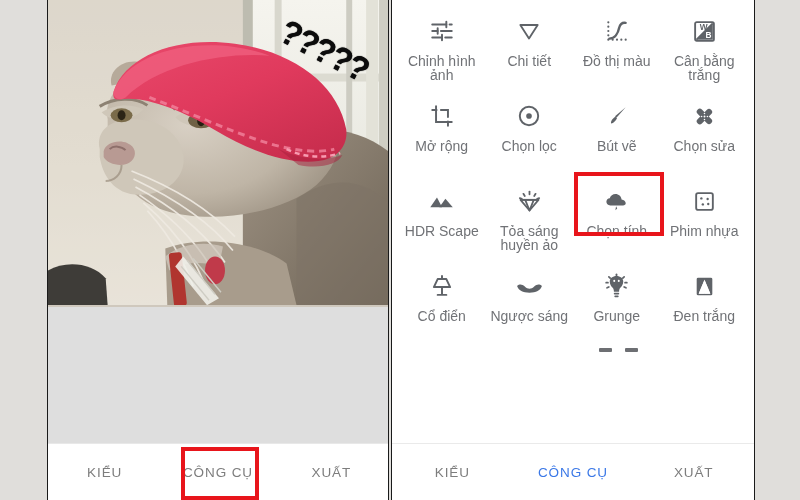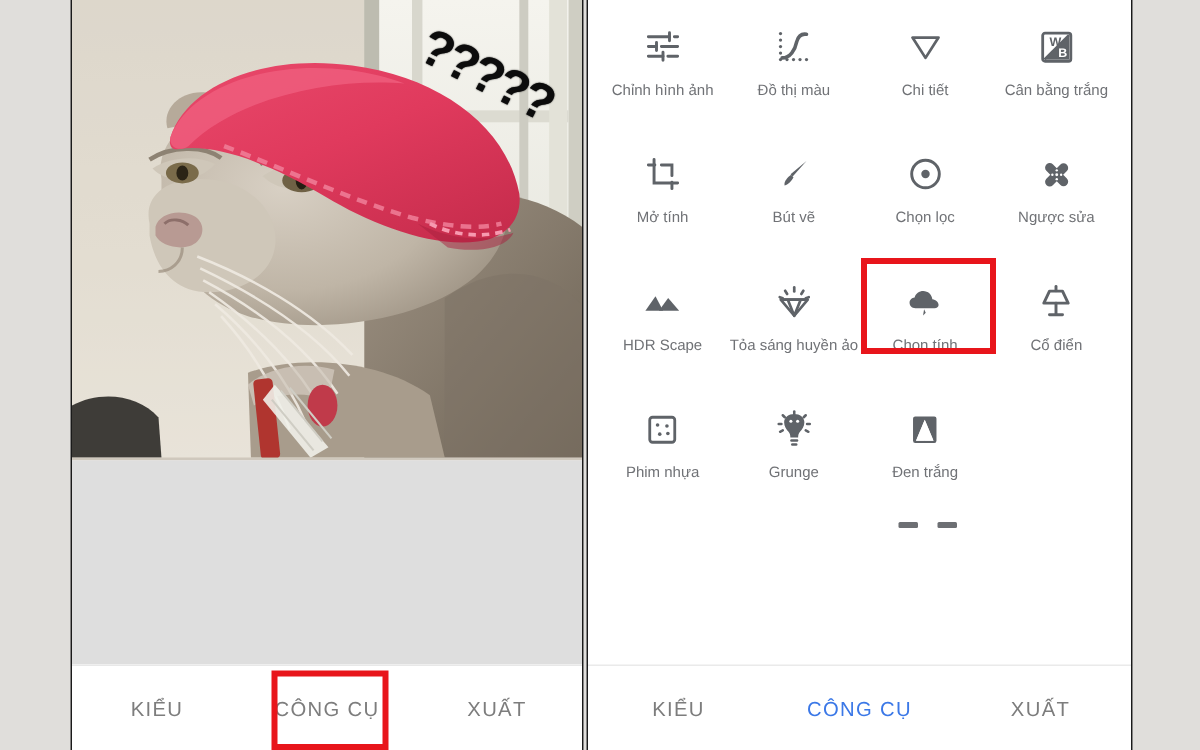--- a/index.html
+++ b/index.html
@@ -112,21 +112,21 @@
     padding-top: 8px;
     position: relative;
   }
   .tool .ico {
     height: 34px;
     display: flex; align-items: center; justify-content: center;
     color: #5f6368;
   }
   .tool .lbl {
     margin-top: 6px;
-    font-size: 10px;
+    font-size: 14px;
     line-height: 14px;
     color: #707276;
     text-align: center;
     max-width: 86px;
     font-family: "Liberation Sans", sans-serif;
   }
   .partial-row {
     height: 18px;
     display: grid;
     grid-template-columns: repeat(4, 1fr);
@@ -307,49 +307,49 @@
             <svg width="26" height="26" viewBox="0 0 24 24" fill="none" stroke="#5f6368" stroke-width="1.8" stroke-linecap="round">
               <path d="M3 6h13M19 6h2M3 12h5M11 12h10M3 18h9M15 18h6"></path>
               <path d="M16 3.5v5M8 9.5v5M12 15.5v5"></path>
             </svg>
           </div>
           <div class="lbl">Chỉnh hình ảnh</div>
         </div>
 
         <div class="tool">
           <div class="ico">
+            <svg width="26" height="26" viewBox="0 0 24 24" fill="none" stroke="#5f6368" stroke-width="1.7" stroke-linejoin="round">
+              <path d="M4 6.5h16L12 19z"></path>
+            </svg>
+          </div>
+          <div class="lbl">Chi tiết</div>
+        </div>
+
+        <div class="tool">
+          <div class="ico">
             <svg width="26" height="26" viewBox="0 0 24 24" fill="none">
               <g fill="#5f6368">
                 <circle cx="4" cy="4" r="1"></circle>
                   <circle cx="4" cy="8" r="1"></circle>
                 <circle cx="4" cy="12" r="1"></circle>
                   <circle cx="4" cy="16" r="1"></circle>
                 <circle cx="4" cy="20" r="1"></circle>
                   <circle cx="8" cy="20" r="1"></circle>
                 <circle cx="12" cy="20" r="1"></circle>
                   <circle cx="16" cy="20" r="1"></circle>
                 <circle cx="20" cy="20" r="1"></circle>
               </g>
               <path d="M5 19 C10 19 13 14 14 9 C15 5.5 17 4 20 4.5" stroke="#5f6368" stroke-width="2.2" fill="none" stroke-linecap="round"></path>
             </svg>
           </div>
           <div class="lbl">Đồ thị màu</div>
         </div>
 
         <div class="tool">
           <div class="ico">
-            <svg width="26" height="26" viewBox="0 0 24 24" fill="none" stroke="#5f6368" stroke-width="1.7" stroke-linejoin="round">
-              <path d="M4 6.5h16L12 19z"></path>
-            </svg>
-          </div>
-          <div class="lbl">Chi tiết</div>
-        </div>
-
-        <div class="tool">
-          <div class="ico">
             <svg width="25" height="25" viewBox="0 0 24 24">
               <rect x="3" y="3" width="18" height="18" rx="1.5" fill="none" stroke="#5f6368" stroke-width="1.8"></rect>
               <path d="M4.2 19.8 L19.8 4.2" stroke="#5f6368" stroke-width="1.6"></path>
               <path d="M4 20 L20 4 L20 20 Z" fill="#5f6368"></path>
               <text x="7.4" y="11" font-size="8" font-family="Liberation Sans, sans-serif" fill="#5f6368" font-weight="bold">W</text>
               <text x="13" y="18.5" font-size="8" font-family="Liberation Sans, sans-serif" fill="#ffffff" font-weight="bold">B</text>
             </svg>
           </div>
           <div class="lbl">Cân bằng trắng</div>
         </div>
@@ -358,60 +358,60 @@
 
 
         <div class="tool">
           <div class="ico">
             <svg width="26" height="26" viewBox="0 0 24 24" fill="none" stroke="#5f6368" stroke-width="1.8" stroke-linecap="round">
               <path d="M6.5 3v14.5H21"></path>
               <path d="M3 6.5h4M17.5 21v-4"></path>
               <path d="M11 6.5h6.5V13"></path>
             </svg>
           </div>
-          <div class="lbl">Mở tính</div>
+          <div class="lbl">Mở rộng</div>
+        </div>
+
+        <div class="tool">
+          <div class="ico">
+            <svg width="26" height="26" viewBox="0 0 24 24" fill="none" stroke="#5f6368" stroke-width="1.8">
+              <circle cx="12" cy="12" r="8.5"></circle>
+              <circle cx="12" cy="12" r="2.6" fill="#5f6368" stroke="none"></circle>
+            </svg>
+          </div>
+          <div class="lbl">Chọn lọc</div>
         </div>
 
         <div class="tool">
           <div class="ico">
             <svg width="26" height="26" viewBox="0 0 24 24">
               <path d="M20 4 L11.5 13.5 L10.2 12.2 Z" fill="#5f6368"></path>
               <path d="M10.5 12.5 L12 14 C11 16 9 18.5 6.5 19 C6 16.5 8.5 14 10.5 12.5 Z" fill="#5f6368"></path>
             </svg>
           </div>
           <div class="lbl">Bút vẽ</div>
-        </div>
-
-        <div class="tool">
-          <div class="ico">
-            <svg width="26" height="26" viewBox="0 0 24 24" fill="none" stroke="#5f6368" stroke-width="1.8">
-              <circle cx="12" cy="12" r="8.5"></circle>
-              <circle cx="12" cy="12" r="2.6" fill="#5f6368" stroke="none"></circle>
-            </svg>
-          </div>
-          <div class="lbl">Chọn lọc</div>
         </div>
 
         <div class="tool">
           <div class="ico">
             <svg width="27" height="27" viewBox="0 0 24 24">
               <g fill="#5f6368">
                 <rect x="3.4" y="9.3" width="17" height="5.4" rx="2.6" transform="rotate(-45 12 12)"></rect>
                 <rect x="3.4" y="9.3" width="17" height="5.4" rx="2.6" transform="rotate(45 12 12)"></rect>
               </g>
               <g fill="#ffffff">
                 <circle cx="12" cy="12" r="0.85"></circle>
                 <circle cx="9.4" cy="12" r="0.7"></circle>
                 <circle cx="14.6" cy="12" r="0.7"></circle>
                 <circle cx="12" cy="9.4" r="0.7"></circle>
                 <circle cx="12" cy="14.6" r="0.7"></circle>
               </g>
             </svg>
           </div>
-          <div class="lbl">Ngược sửa</div>
+          <div class="lbl">Chọn sửa</div>
         </div>
 
         <div class="tool">
           <div class="ico">
             <svg width="27" height="27" viewBox="0 0 24 24">
               <path d="M2 17 L8 8.5 L12.5 17 Z" fill="#5f6368"></path>
               <path d="M10 17 L15.5 9.5 L22 17 Z" fill="#5f6368"></path>
             </svg>
           </div>
           <div class="lbl">HDR Scape</div>
@@ -443,45 +443,55 @@
                        C6.6 6.9 8.7 5.4 11.1 5.4 C13.9 5.4 16.2 7.5 16.5 10.2
                        C18.6 10.4 20.2 11.9 20.2 13.6 C20.2 14.8 19.2 15.5 17.8 15.5 Z" fill="#5f6368"></path>
               <path d="M11.6 16.2 L11 19.8 L12.6 18.2" fill="#5f6368"></path>
             </svg>
           </div>
           <div class="lbl">Chọn tính</div>
         </div>
 
         <div class="tool">
           <div class="ico">
-            <svg width="26" height="26" viewBox="0 0 24 24" fill="none" stroke="#5f6368" stroke-width="1.8" stroke-linecap="round" stroke-linejoin="round">
-              <path d="M12 2.8v2.6"></path>
-              <path d="M4.5 13 L8 5.6 H16 L19.5 13 Z"></path>
-              <path d="M12 13v6.5"></path>
-              <path d="M8 20.2 H16"></path>
-            </svg>
-          </div>
-          <div class="lbl">Cổ điển</div>
-        </div>
-
-        <div class="tool">
-          <div class="ico">
             <svg width="25" height="25" viewBox="0 0 24 24">
               <rect x="4" y="4" width="16" height="16" rx="1.8" fill="none" stroke="#5f6368" stroke-width="1.8"></rect>
               <g fill="#5f6368">
                 <circle cx="9" cy="9" r="1.15"></circle>
                   <circle cx="15" cy="9.6" r="1.15"></circle>
                 <circle cx="10.4" cy="14.8" r="1.15"></circle>
                   <circle cx="15.6" cy="14.4" r="1.15"></circle>
               </g>
             </svg>
           </div>
           <div class="lbl">Phim nhựa</div>
         </div>
 
+        <div class="tool">
+          <div class="ico">
+            <svg width="26" height="26" viewBox="0 0 24 24" fill="none" stroke="#5f6368" stroke-width="1.8" stroke-linecap="round" stroke-linejoin="round">
+              <path d="M12 2.8v2.6"></path>
+              <path d="M4.5 13 L8 5.6 H16 L19.5 13 Z"></path>
+              <path d="M12 13v6.5"></path>
+              <path d="M8 20.2 H16"></path>
+            </svg>
+          </div>
+          <div class="lbl">Cổ điển</div>
+        </div>
+
+        <div class="tool">
+          <div class="ico">
+            <svg width="29" height="29" viewBox="0 0 28 24">
+              <path d="M2 11.5 C4.5 9.2 7 9.8 9.2 11.8 C11 13.5 12.4 14.2 14 14.2
+                       C15.6 14.2 17 13.5 18.8 11.8 C21 9.8 23.5 9.2 26 11.5
+                       C24.6 15.8 20.4 18 14 18 C7.6 18 3.4 15.8 2 11.5 Z" fill="#5f6368"></path>
+            </svg>
+          </div>
+          <div class="lbl">Ngược sáng</div>
+        </div>
 
         <div class="tool">
           <div class="ico">
             <svg width="27" height="27" viewBox="0 0 24 24">
               <path d="M6 7.5 C6 4.6 8.7 2.6 12 2.6 C15.3 2.6 18 4.6 18 7.5
                        C18 10 16.6 11.8 15.4 13.2 C14.6 14.2 14.3 15.2 14.3 16.6
                        H9.7 C9.7 15.2 9.4 14.2 8.6 13.2 C7.4 11.8 6 10 6 7.5 Z" fill="#5f6368"></path>
               <g fill="#5f6368">
                 <rect x="9.6" y="17.6" width="4.8" height="1.5" rx="0.7"></rect>
                 <rect x="10.1" y="20" width="3.8" height="1.5" rx="0.7"></rect>

